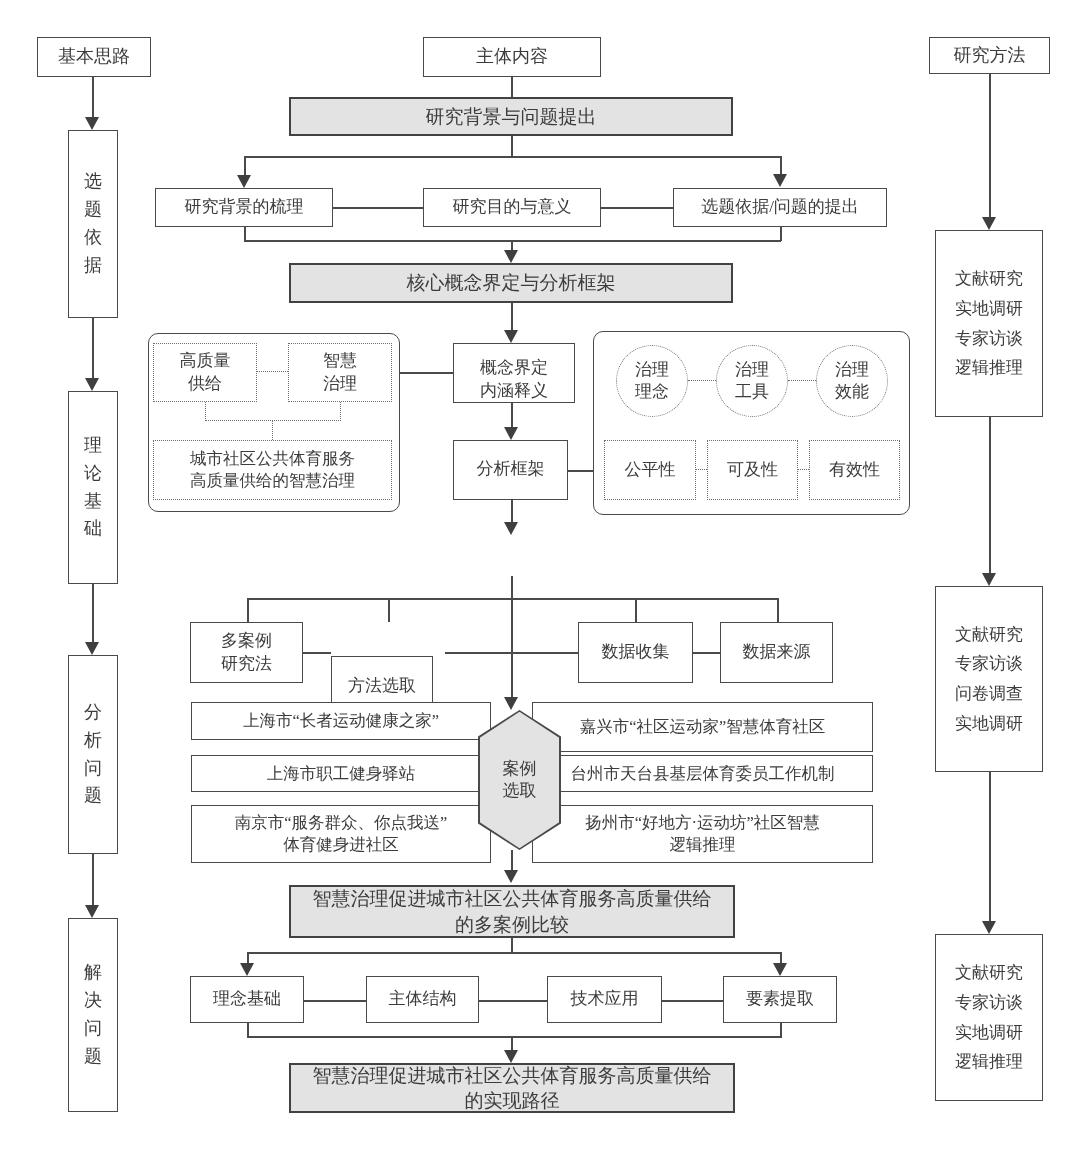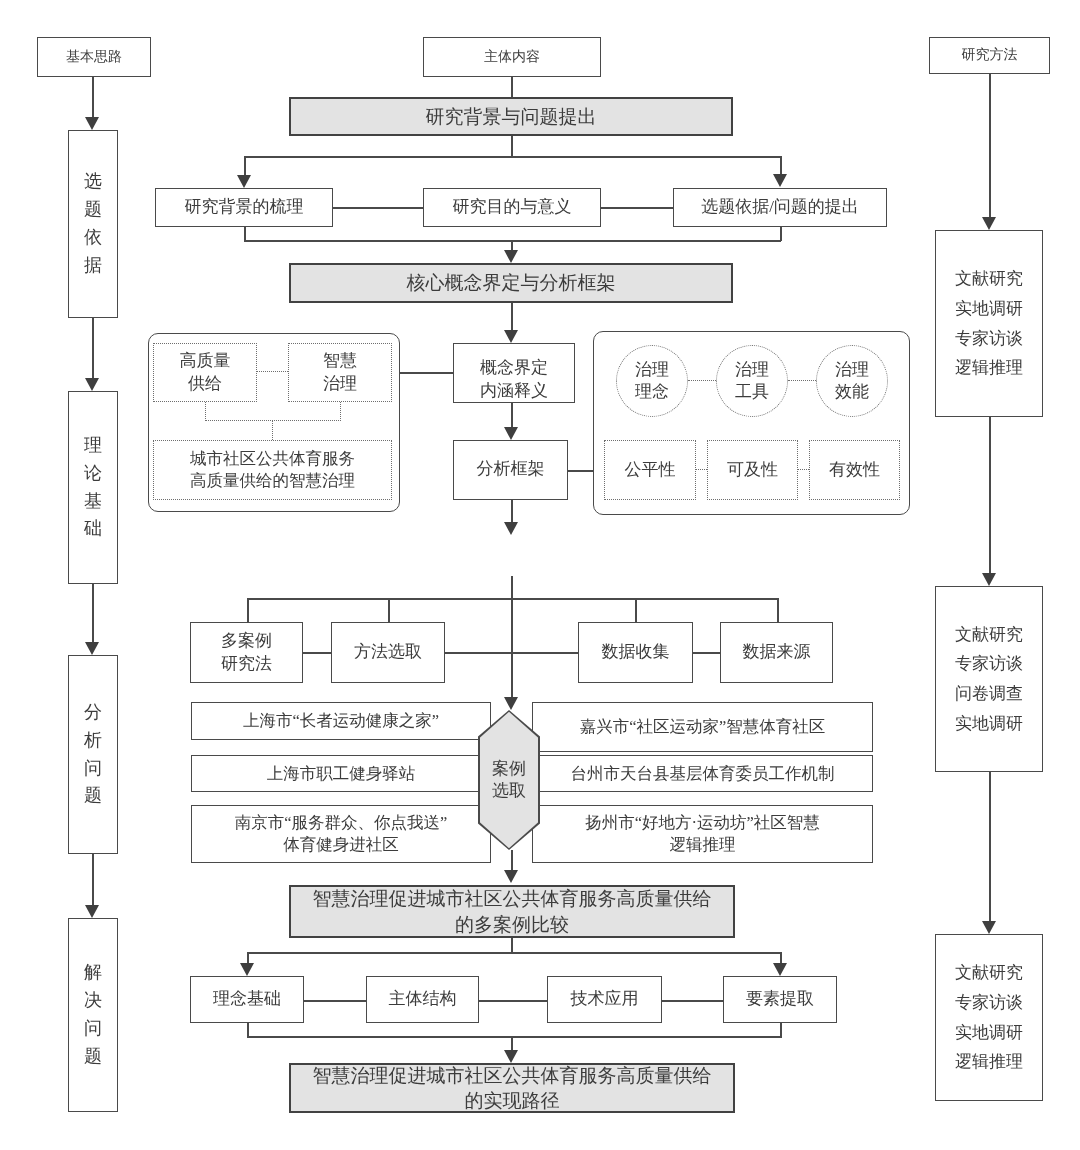--- a/index.html
+++ b/index.html
@@ -21,25 +21,25 @@
   .txt{white-space:pre-line;line-height:1.32;}
   .vtxt{white-space:pre-line;line-height:1.55;font-size:18px;letter-spacing:0;}
   .mtxt{white-space:pre-line;line-height:1.75;}
   .vln{position:absolute;width:1.6px;background:#4a4a4a;}
   .hln{position:absolute;height:1.6px;background:#4a4a4a;}
   .dhln{position:absolute;height:0;border-top:1.6px dotted #6e6e6e;background:none;}
   .dvln{position:absolute;width:0;border-left:1.6px dotted #6e6e6e;background:none;}
   .ah{position:absolute;width:0;height:0;border-left:7px solid transparent;
       border-right:7px solid transparent;border-top:13px solid #3f3f3f;}
   .hexo{position:absolute;background:#4a4a4a;
-        clip-path:polygon(50% 0,100% 19%,100% 81%,50% 100%,0 81%,0 19%);}
+        clip-path:polygon(50% 0,100% 19%,100% 81%,50% 100%,0 81%,0 19%);padding-left:21px;}
   .hexi{position:absolute;left:1.8px;top:1.8px;right:1.8px;bottom:1.8px;background:#e3e3e3;
         clip-path:polygon(50% 0,100% 19%,100% 81%,50% 100%,0 81%,0 19%);
         display:flex;align-items:center;justify-content:center;text-align:center;}
-  .f17{font-size:17px;} .f16{font-size:16.5px;} .f18{font-size:14px;}
+  .f17{font-size:17px;} .f16{font-size:16.5px;} .f18{font-size:18px;}
 </style>
 </head>
 <body>
 
 <div class="canvas">
 
   <div class="vln" style="left:92px;top:77px;height:41px;"></div>
   <div class="ah" style="left:85px;top:117px;"></div>
   <div class="vln" style="left:92px;top:318px;height:61px;"></div>
   <div class="ah" style="left:85px;top:378px;"></div>
@@ -230,21 +230,21 @@
   <div class="dbx f17" style="left:809px;top:440px;width:91px;height:60px;">
     <span class="txt">有效性</span>
   </div>
   <div class="dhln" style="left:696px;top:469px;width:11px;"></div>
   <div class="dhln" style="left:798px;top:469px;width:11px;"></div>
 
   <div class="bx f17" style="left:190px;top:622px;width:113px;height:61px;">
     <span class="txt">多案例
 研究法</span>
   </div>
-  <div class="bx f17" style="left:331px;top:622px;width:114px;height:61px;">
+  <div class="bx f17" style="left:331px;top:656px;width:102px;height:61px;">
     <span class="txt">方法选取</span>
   </div>
   <div class="bx f17" style="left:578px;top:622px;width:115px;height:61px;">
     <span class="txt">数据收集</span>
   </div>
   <div class="bx f17" style="left:720px;top:622px;width:113px;height:61px;">
     <span class="txt">数据来源</span>
   </div>
 
   <div class="bx f16" style="left:191px;top:702px;width:300px;height:38px;">

